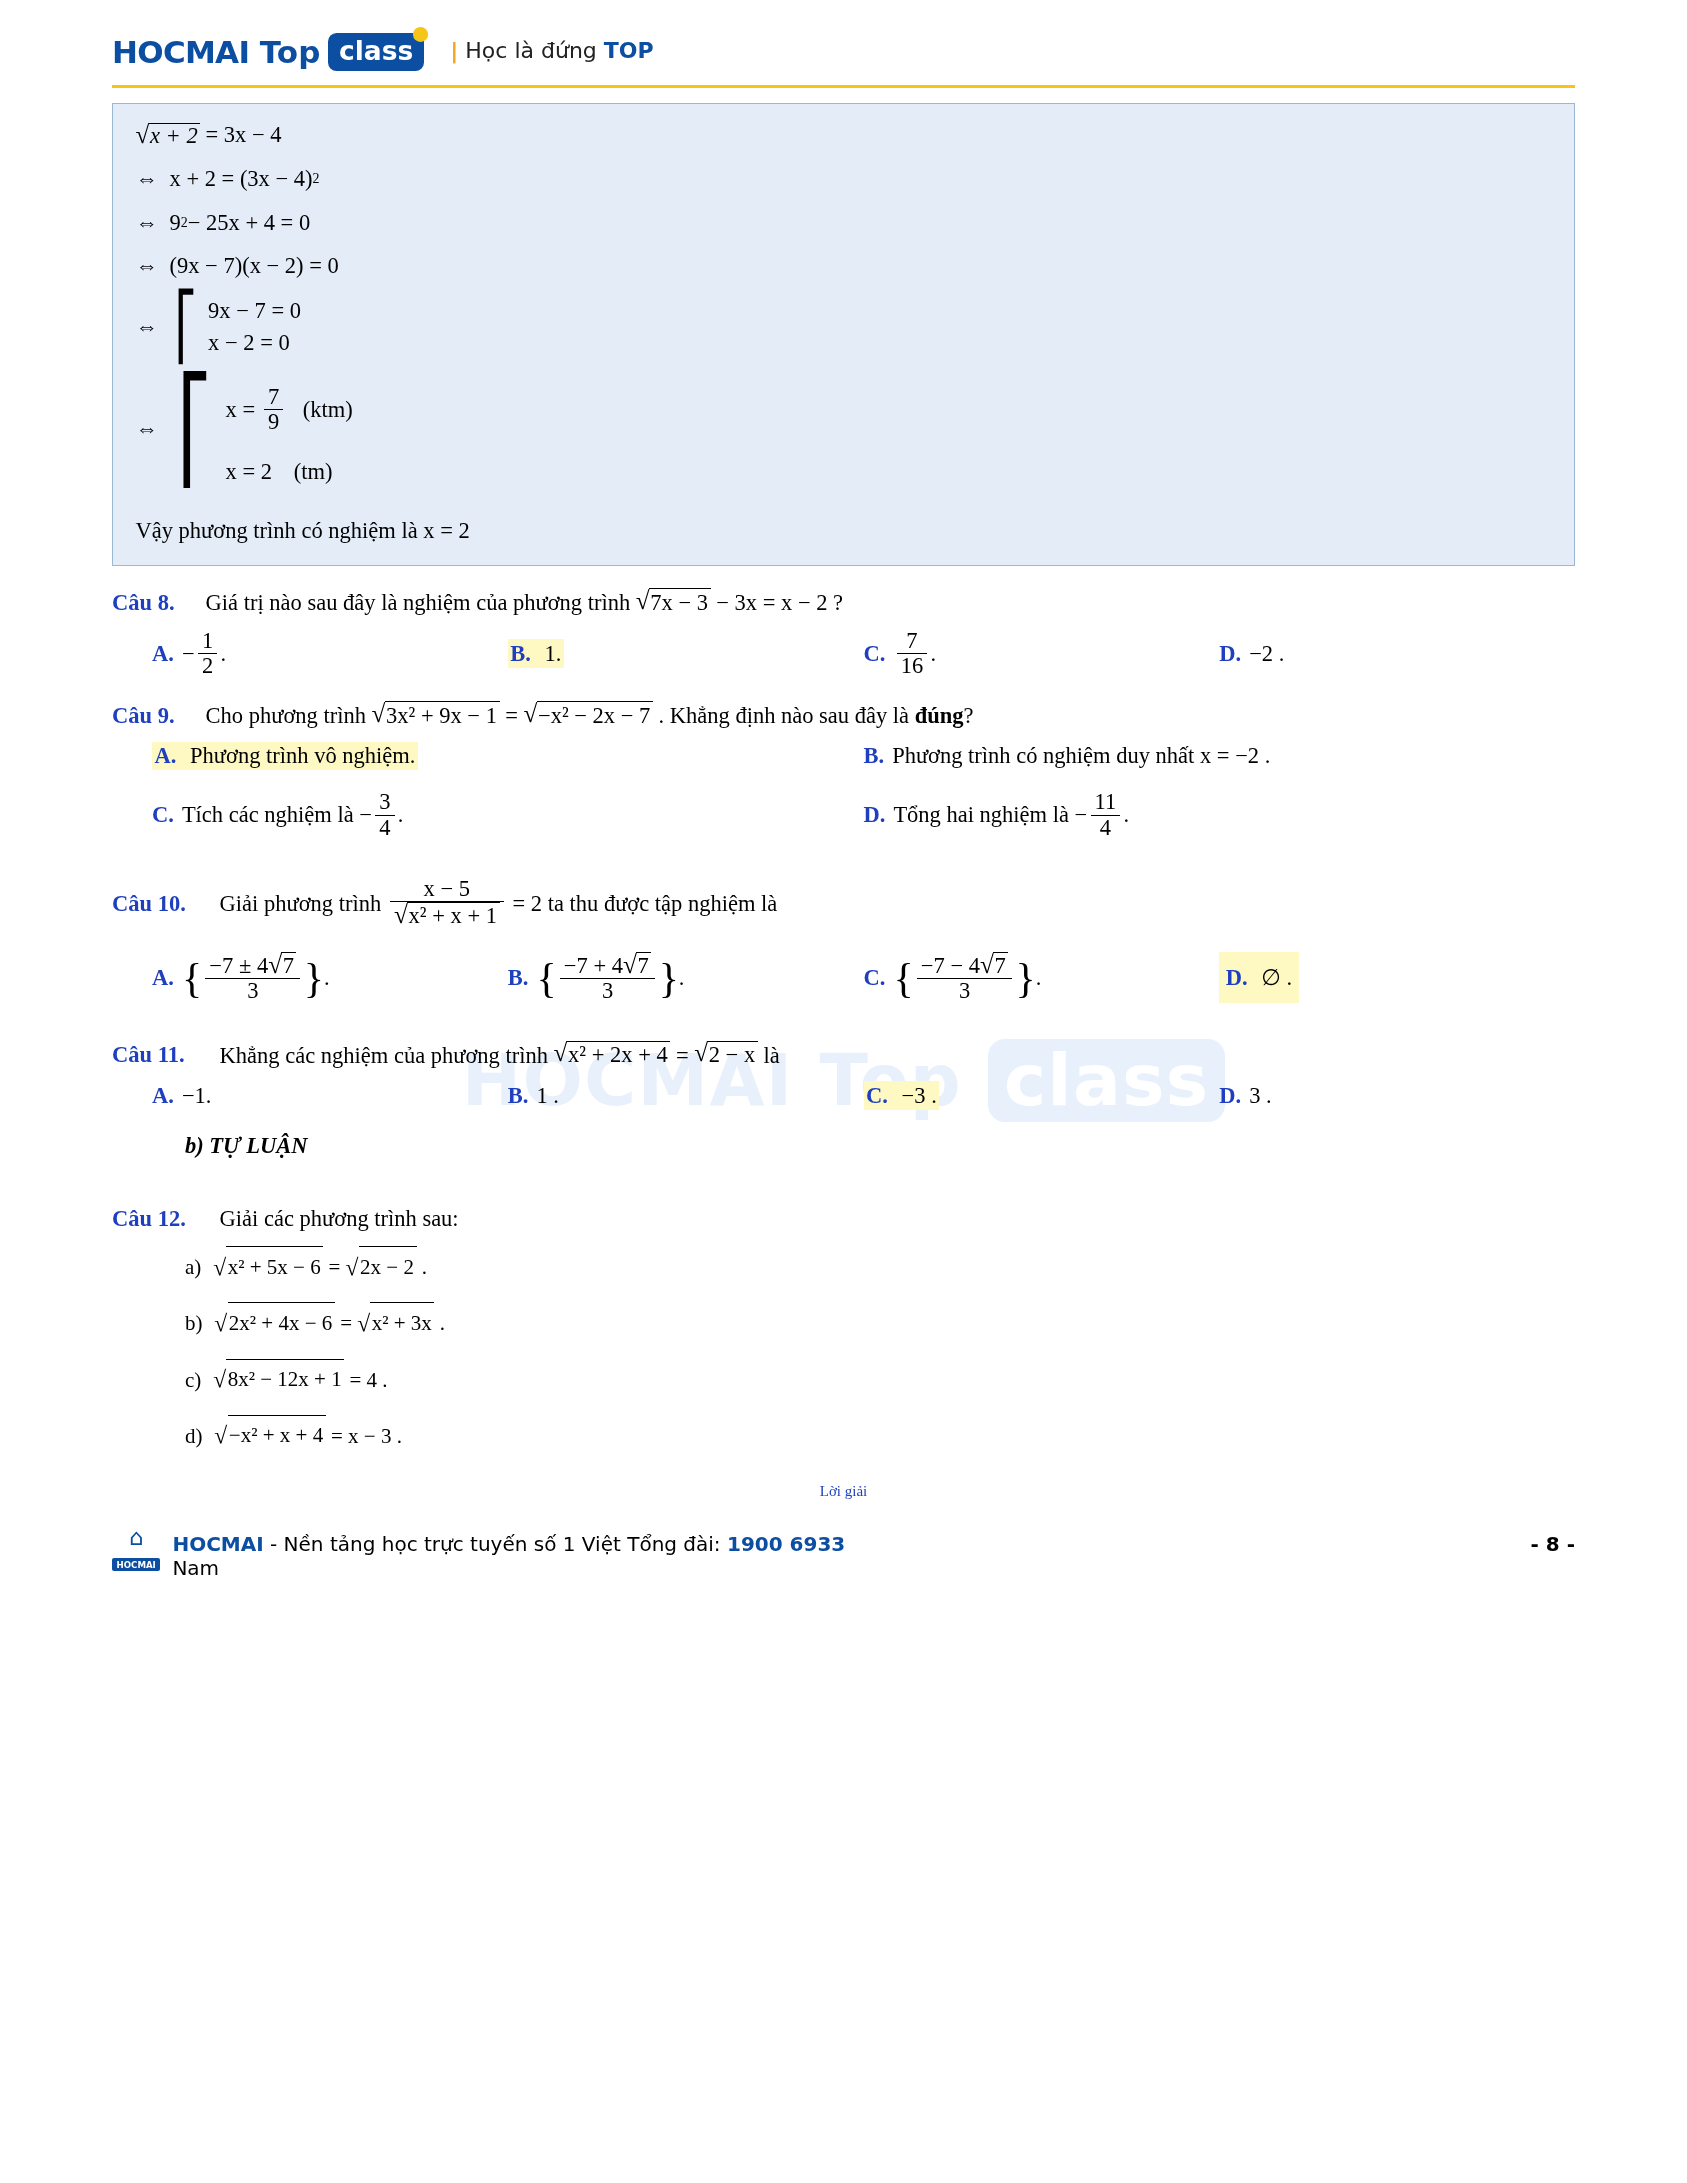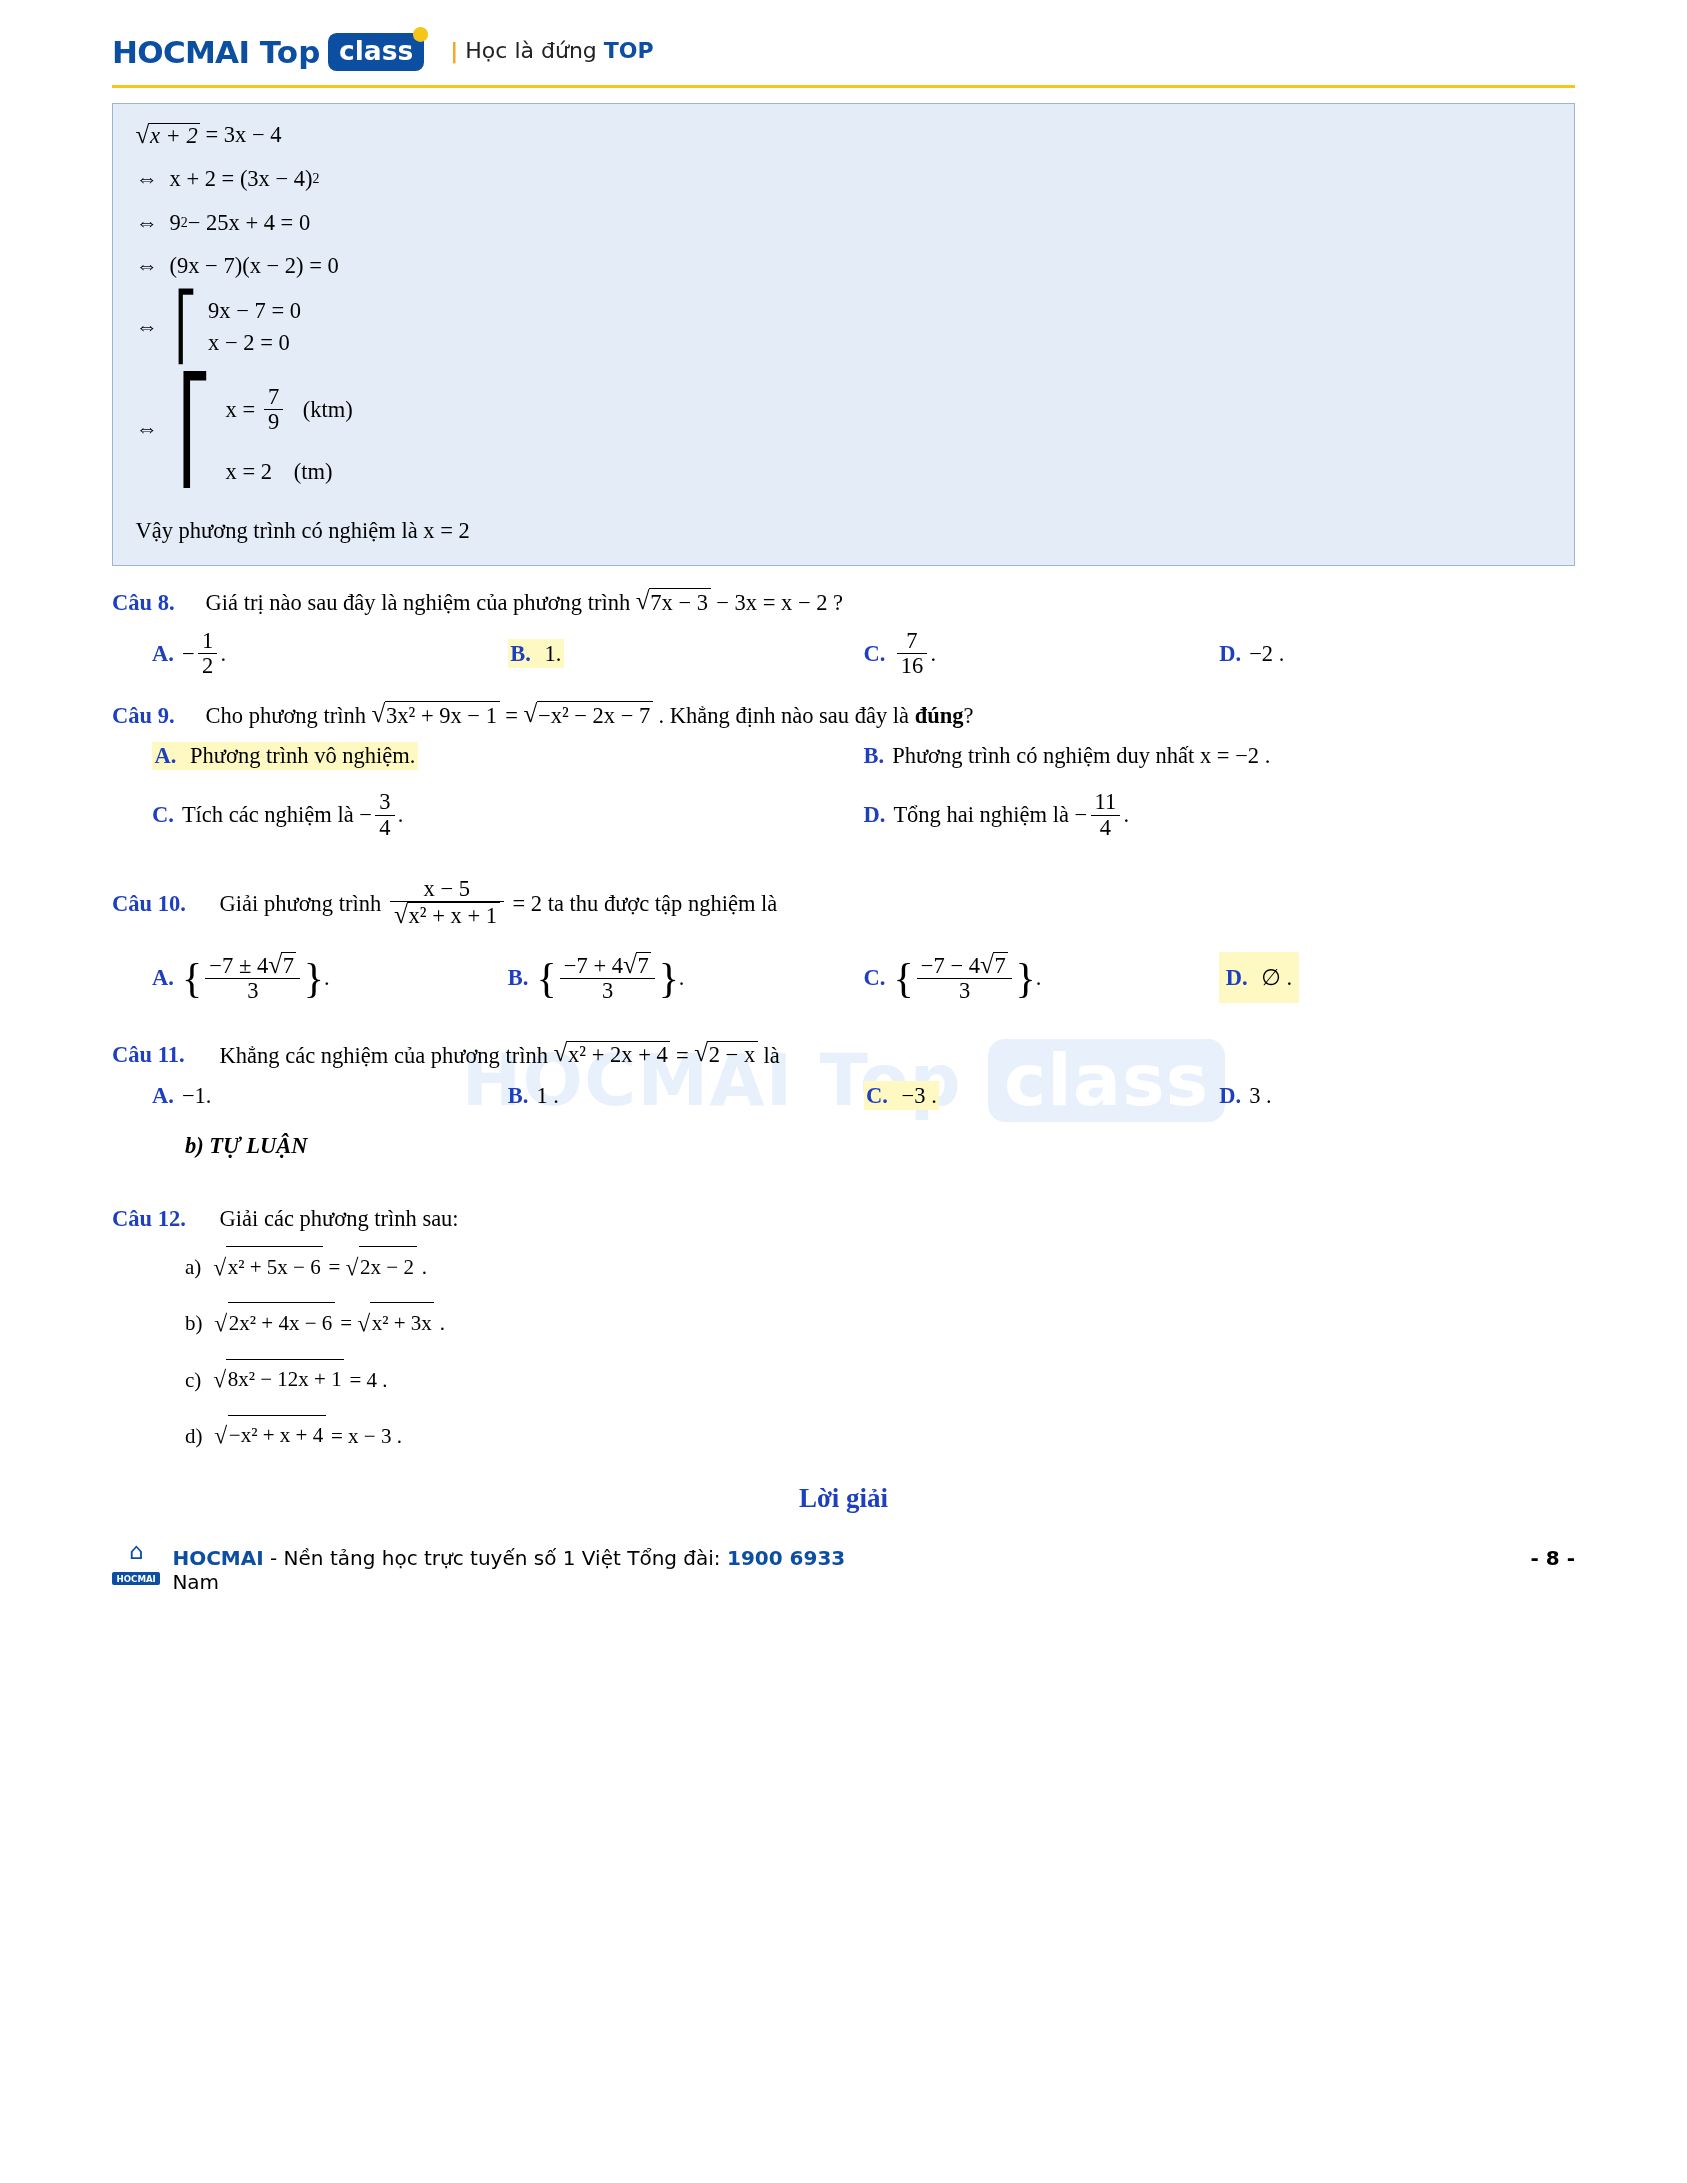--- a/index.html
+++ b/index.html
@@ -205,22 +205,22 @@
   .tuluan-line {
     margin-top: 14.6px;
     padding-left: 73px;
     font-size: 21px;
     line-height: 1.9;
   }
   .loigiai {
     margin-top: 26.5px;
     text-align: center;
     color: #1e3fbf;
-    font-weight: bold;
-    font-size: 27px;
+    font-weight: normal;
+    font-size: 15px;
   }
 
   
   .watermark {
     position: absolute;
     left: 0;
     right: 0;
     top: 1039px;
     text-align: center;
     font-family: "DejaVu Sans", sans-serif;

